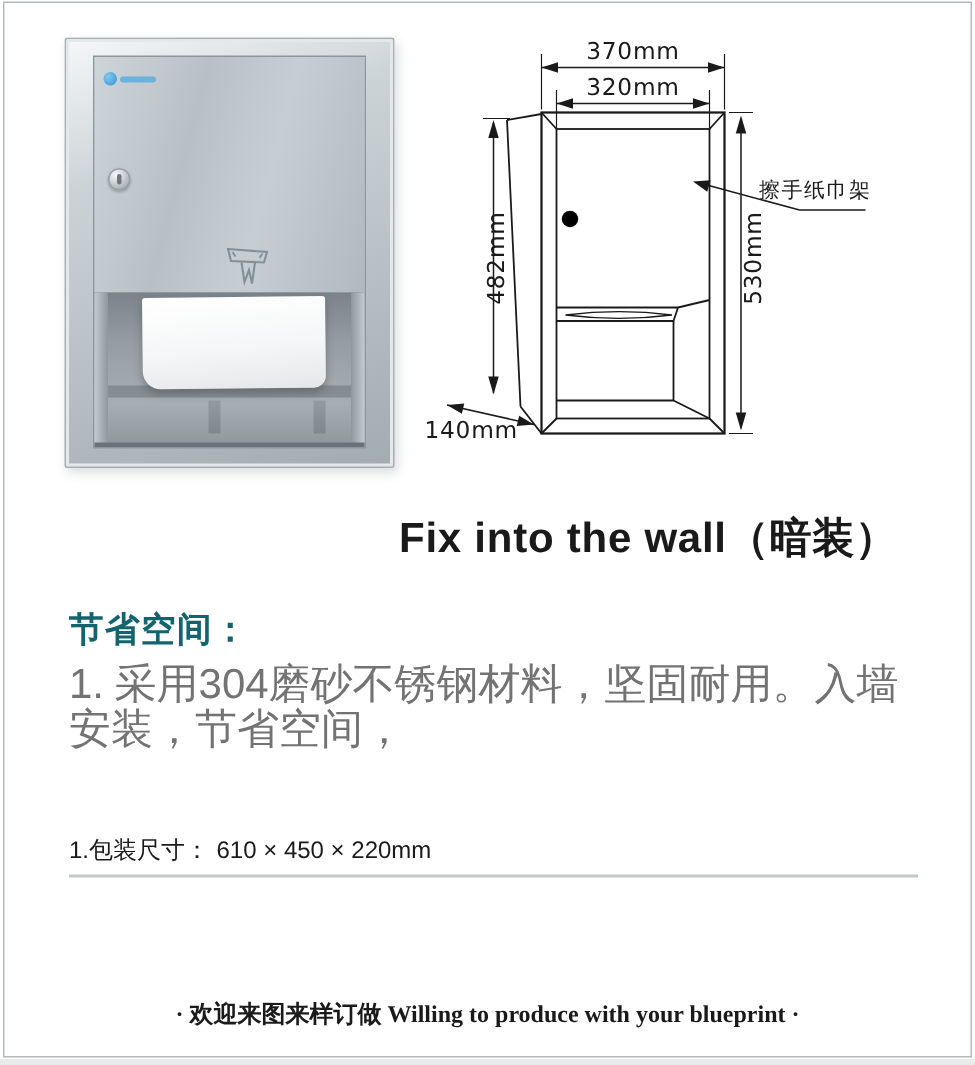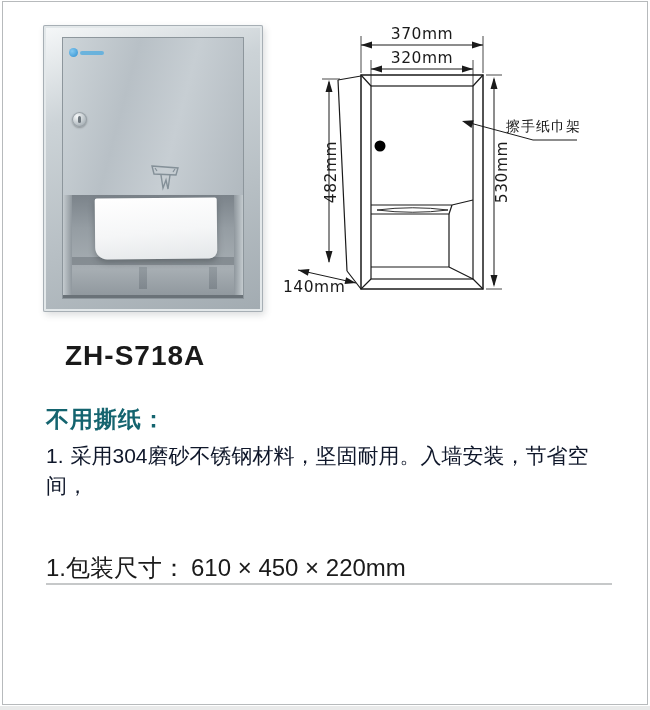--- a/index.html
+++ b/index.html
@@ -51,26 +51,26 @@
         font-size:15.5px;letter-spacing:.5px;}
   .diagram .cjk{font-size:14px;letter-spacing:1px;}
   .arrow{fill:#1a1a1a;stroke:none;}
 
   
   .model{position:absolute;left:65px;top:340px;font-size:28px;font-weight:bold;letter-spacing:1px;}
   .install{position:absolute;left:266px;top:340px;font-size:28px;font-weight:bold;letter-spacing:.5px;}
   .sec-heading{color:#14646f;font-size:23px;font-weight:bold;letter-spacing:1px;}
   .features{position:absolute;left:46px;top:404px;width:564px;}
   .features .sec-heading{margin-bottom:6px;}
-  .feat-row{font-size:21px;line-height:30px;color:#0f172a;}
+  .feat-row{font-size:28px;line-height:30px;color:#737373;}
   .feat-no{margin-right:7px;}
   .indent{padding-left:19px;}
   .specs{position:absolute;left:46px;top:555px;width:566px;}
   .specs .sec-heading{margin-bottom:12px;}
-  .spec-row{font-size:24px;line-height:25px;padding-bottom:3px;margin-bottom:7px;
+  .spec-row{font-size:16px;line-height:25px;padding-bottom:3px;margin-bottom:7px;
         border-bottom:2px solid #c6c8c9;}
   .spec-value{margin-left:5px;}
   .footer{position:absolute;left:0;right:0;top:666px;text-align:center;
         font-family:"Liberation Serif","DejaVu Serif",serif;font-weight:bold;
         font-size:16px;color:#1a1a1a;}
 </style>
 </head>
 <body>
 
 <div class="page">
@@ -153,24 +153,25 @@
     <circle cx="380" cy="146" r="5.5" fill="#000"></circle>
 
     <text x="422" y="39" text-anchor="middle">370mm</text>
     <text x="422" y="63" text-anchor="middle">320mm</text>
     <text x="336" y="172" text-anchor="middle" transform="rotate(-90 336,172)">482mm</text>
     <text x="507" y="172" text-anchor="middle" transform="rotate(-90 507,172)">530mm</text>
     <text x="283" y="292">140mm</text>
     <text x="506" y="131" class="cjk">擦手纸巾架</text>
   </svg>
 
-  <div class="model">ZH-S718A</div>
+  <div class="install"><span>Fix into the wall</span><span>（暗装）</span></div>
 
   <div class="features">
-    <div class="sec-heading">不用撕纸：</div>
+    <div class="sec-heading">节省空间：</div>
     <div class="feat-row"><span class="feat-no">1.</span><span>采用304磨砂不锈钢材料，坚固耐用。入墙安装，节省空间，</span></div>
   </div>
 
   <div class="specs">
     <div class="spec-row"><span>1.包装尺寸：</span><span class="spec-value">610 × 450 × 220mm</span></div>
   </div>
 
+  <div class="footer">· 欢迎来图来样订做  Willing to produce with your blueprint ·</div>
 </div>
 
 </body></html>

